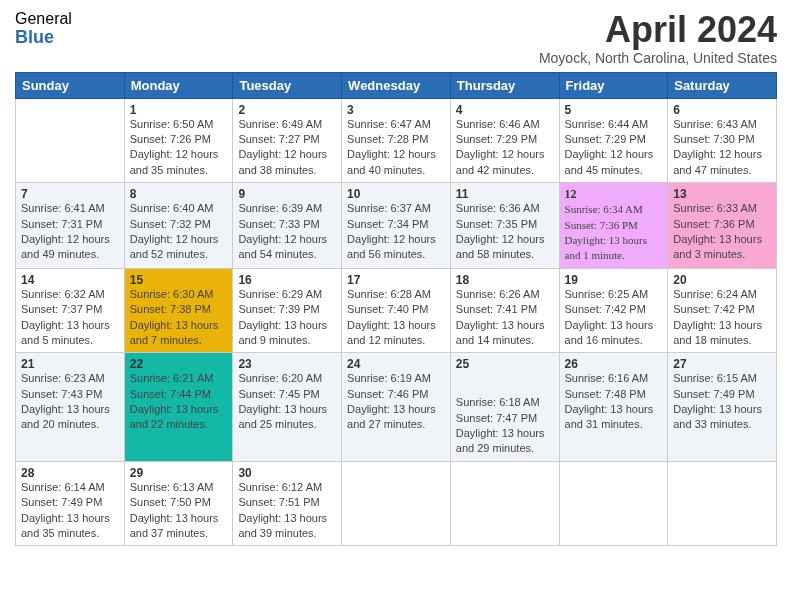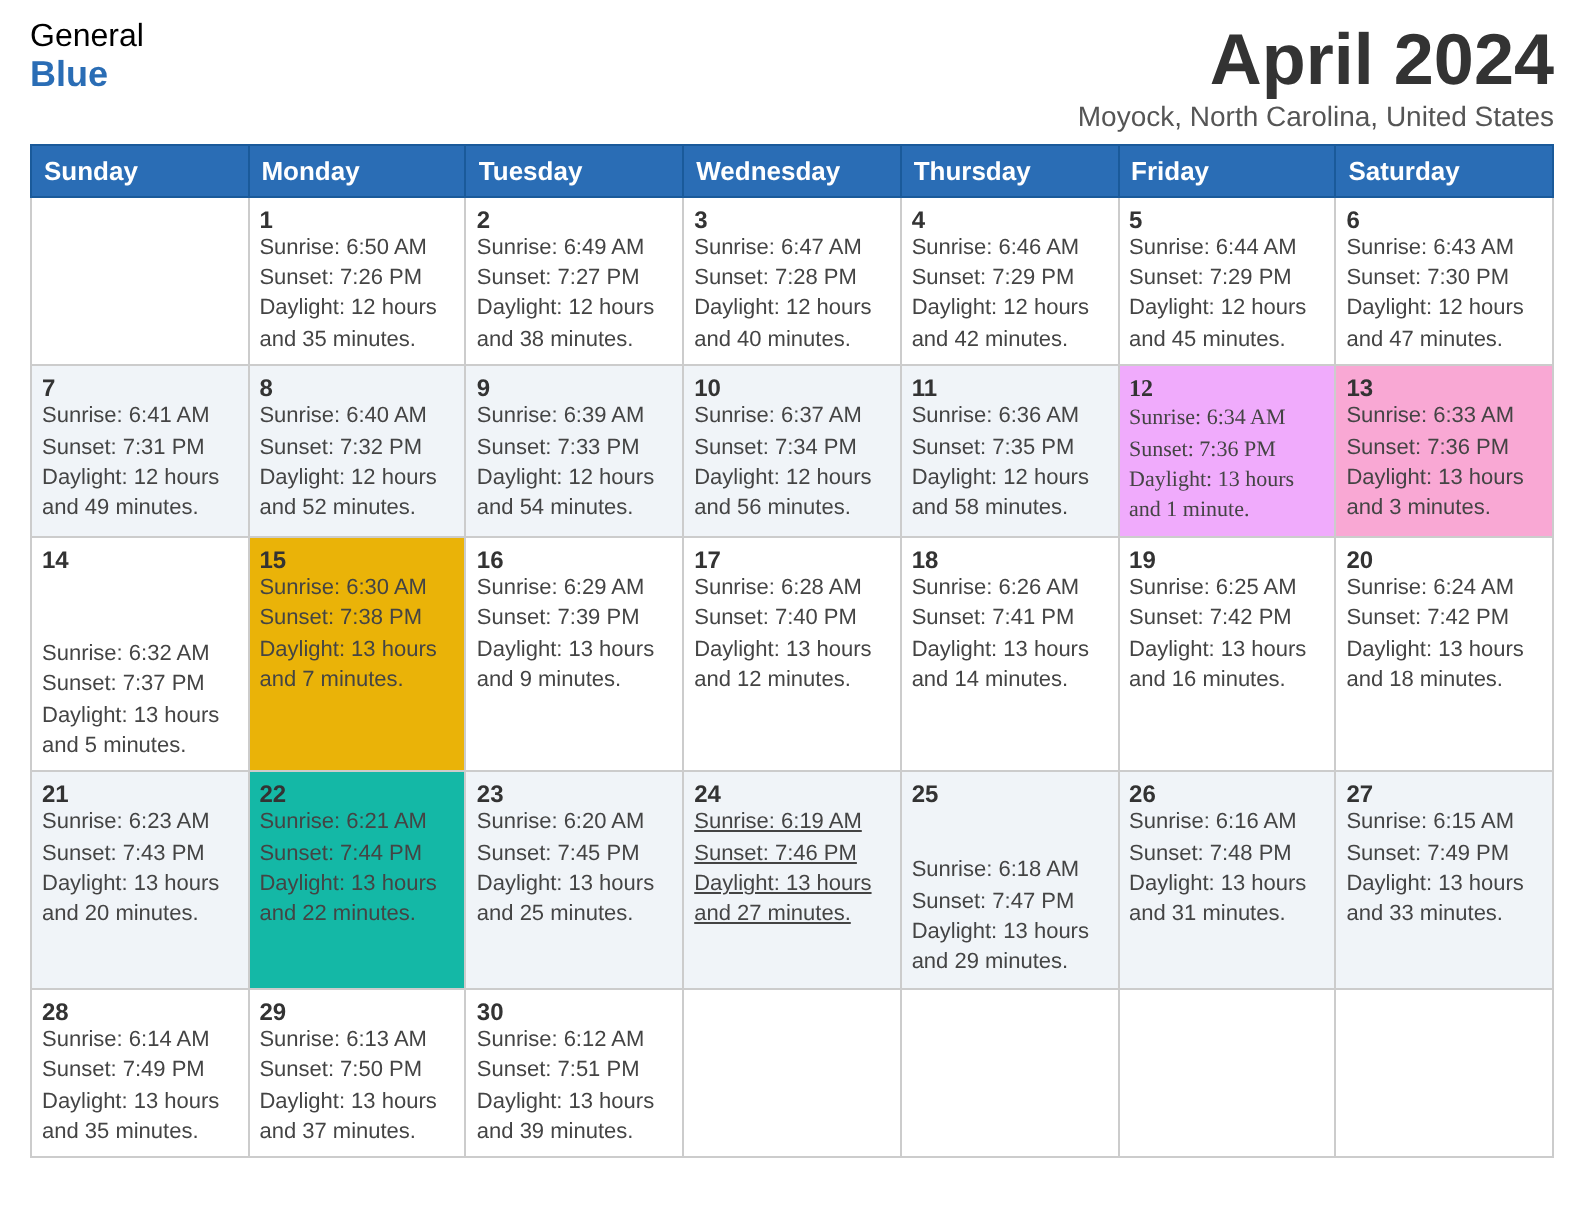--- a/index.html
+++ b/index.html
@@ -204,21 +204,21 @@
             <span class="day-number">13</span>
             <div class="day-info" style="white-space: pre-line;">Sunrise: 6:33 AM
 Sunset: 7:36 PM
 Daylight: 13 hours
 and 3 minutes.</div>
           </td>
         </tr>
         <tr>
           <td style="background: rgb(255, 255, 255);">
             <span class="day-number">14</span>
-            <div class="day-info" style="white-space: pre-line; margin-top: 33px;">Sunrise: 6:32 AM
+            <div class="day-info" style="white-space: pre-line;">Sunrise: 6:32 AM
 Sunset: 7:37 PM
 Daylight: 13 hours
 and 5 minutes.</div>
           </td>
           <td style="background: #eab308;">
             <span class="day-number">15</span>
             <div class="day-info" style="white-space: pre-line;">Sunrise: 6:30 AM
 Sunset: 7:38 PM
 Daylight: 13 hours
 and 7 minutes.</div>
@@ -276,21 +276,21 @@
           </td>
           <td style="background: rgb(240, 244, 248);">
             <span class="day-number">23</span>
             <div class="day-info" style="white-space: pre-line;">Sunrise: 6:20 AM
 Sunset: 7:45 PM
 Daylight: 13 hours
 and 25 minutes.</div>
           </td>
           <td style="background: rgb(240, 244, 248);">
             <span class="day-number">24</span>
-            <div class="day-info" style="white-space: pre-line; text-decoration: underline;">Sunrise: 6:19 AM
+            <div class="day-info" style="white-space: pre-line;">Sunrise: 6:19 AM
 Sunset: 7:46 PM
 Daylight: 13 hours
 and 27 minutes.</div>
           </td>
           <td style="background: rgb(240, 244, 248);">
             <span class="day-number">25</span>
             <div class="day-info" style="white-space: pre-line; margin-top: 24px;">Sunrise: 6:18 AM
 Sunset: 7:47 PM
 Daylight: 13 hours
 and 29 minutes.</div>

